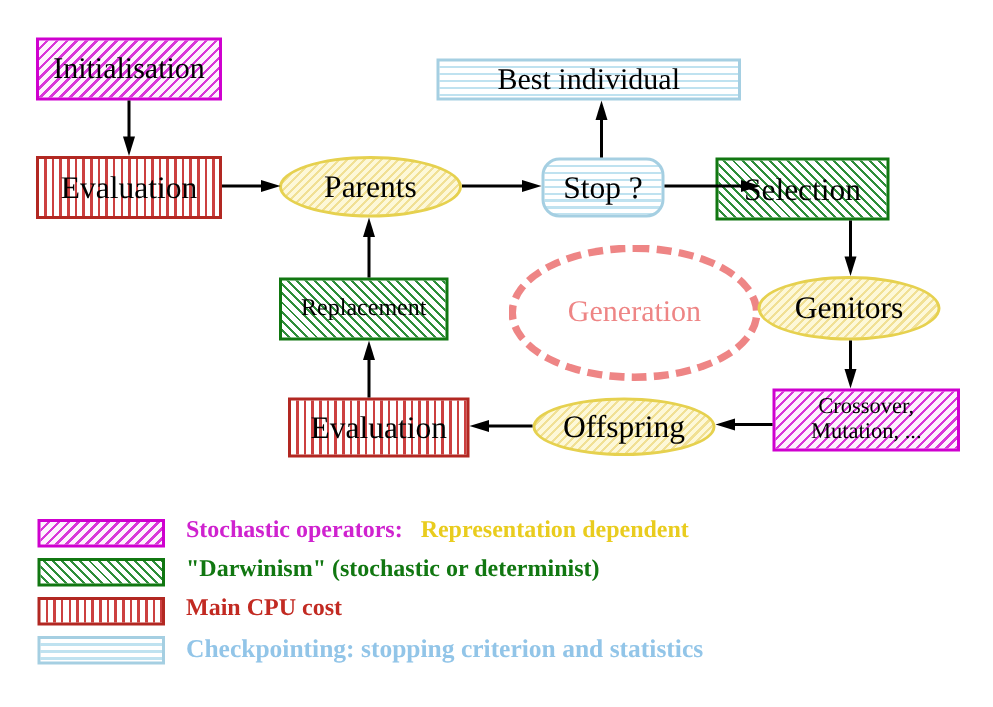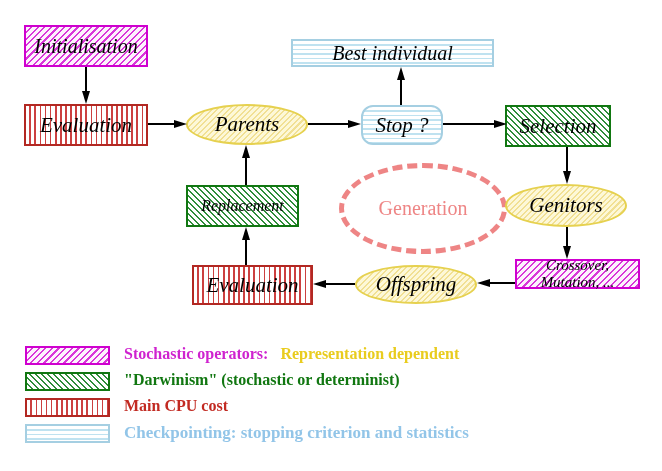--- a/index.html
+++ b/index.html
@@ -2,21 +2,21 @@
 <html><head>
 <meta charset="utf-8">
 <style>
   html,body{margin:0;padding:0;background:#fff;}
   #stage{
     position:relative;width:662px;height:471px;background:#ffffff;overflow:hidden;
     font-family:"Liberation Serif","DejaVu Serif",serif;
   }
   .node{
     position:absolute;display:flex;align-items:center;justify-content:center;
-    color:#000;text-align:center;box-sizing:border-box;white-space:nowrap;font-style:italic;
+    color:#000;text-align:center;box-sizing:border-box;white-space:nowrap;
   }
   .hatch-magenta{
     border:2px solid #cf00cf;
     background:repeating-linear-gradient(135deg,#fdf2fd 0px,#fdf2fd 3.1px,#d936d9 3.1px,#d936d9 4.7px);
   }
   .hatch-green{
     border:2px solid #117711;
     background:repeating-linear-gradient(45deg,#ffffff 0px,#ffffff 2.9px,#2f8d3a 2.9px,#2f8d3a 4.3px);
   }
   .stripes-red{
@@ -57,31 +57,31 @@
   <div class="node hatch-magenta fs20" style="left:24px;top:25px;width:124px;height:42px;">Initialisation</div>
 
   <div class="node stripes-red fs21" style="left:24px;top:104px;width:124px;height:42px;">Evaluation</div>
 
   <div class="node ellipse-yellow fs21" style="left:186px;top:104px;width:122px;height:41px;">Parents</div>
 
   <div class="node stripes-cyan fs20" style="left:291px;top:39px;width:203px;height:28px;">Best individual</div>
 
   <div class="node stripes-cyan fs21" style="left:361px;top:105px;width:82px;height:40px;border-radius:12px;">Stop ?</div>
 
-  <div class="node hatch-green fs21" style="left:505px;top:105px;width:106px;height:42px;">Selection</div>
+  <div class="node hatch-green fs21" style="left:477px;top:105px;width:116px;height:42px;">Selection</div>
 
   <div class="node hatch-green fs16" style="left:186px;top:185px;width:113px;height:42px;">Replacement</div>
 
   <div class="generation-ellipse fs20" style="left:339px;top:163px;width:168px;height:91px;">
     <span>Generation</span>
   </div>
 
   <div class="node ellipse-yellow fs21" style="left:505px;top:184px;width:122px;height:43px;">Genitors</div>
 
-  <div class="node hatch-magenta" style="left:515px;top:259px;width:125px;height:30px;flex-direction:column;">
+  <div class="node hatch-magenta" style="left:515px;top:259px;width:125px;height:42px;flex-direction:column;">
     <div class="crossover-text">Crossover,</div>
     <div class="crossover-text">Mutation, ...</div>
   </div>
 
   <div class="node ellipse-yellow fs21" style="left:355px;top:265px;width:122px;height:39px;">Offspring</div>
 
   <div class="node stripes-red fs21" style="left:192px;top:265px;width:121px;height:40px;">Evaluation</div>
 
   <div>
     <div class="aline" style="left:85px;top:67px;width:1.5px;height:25px;"></div>

